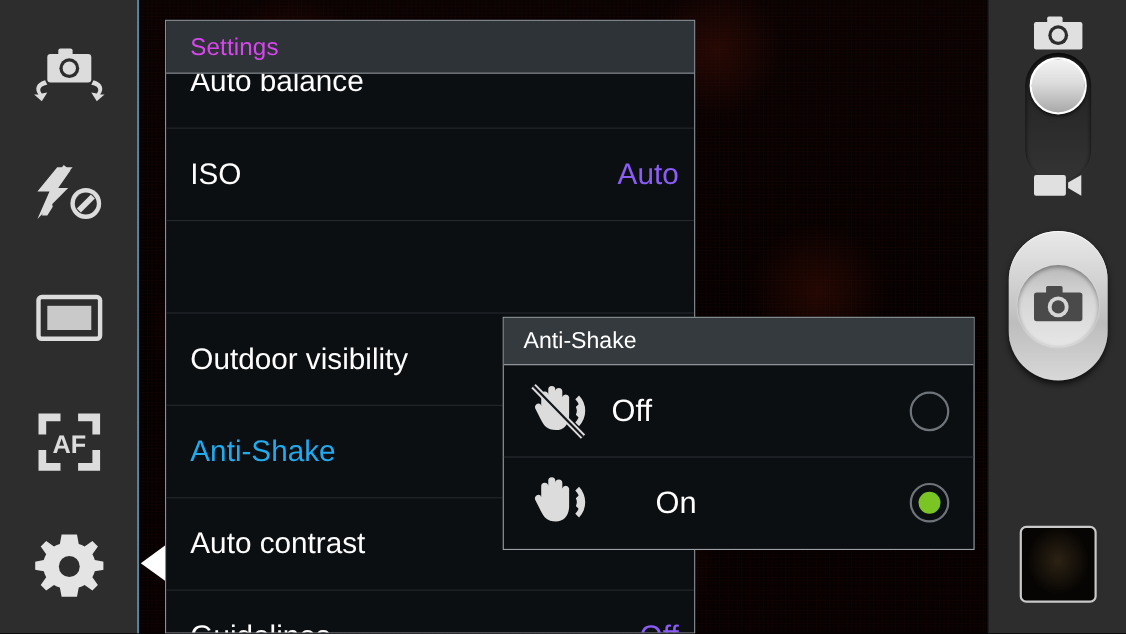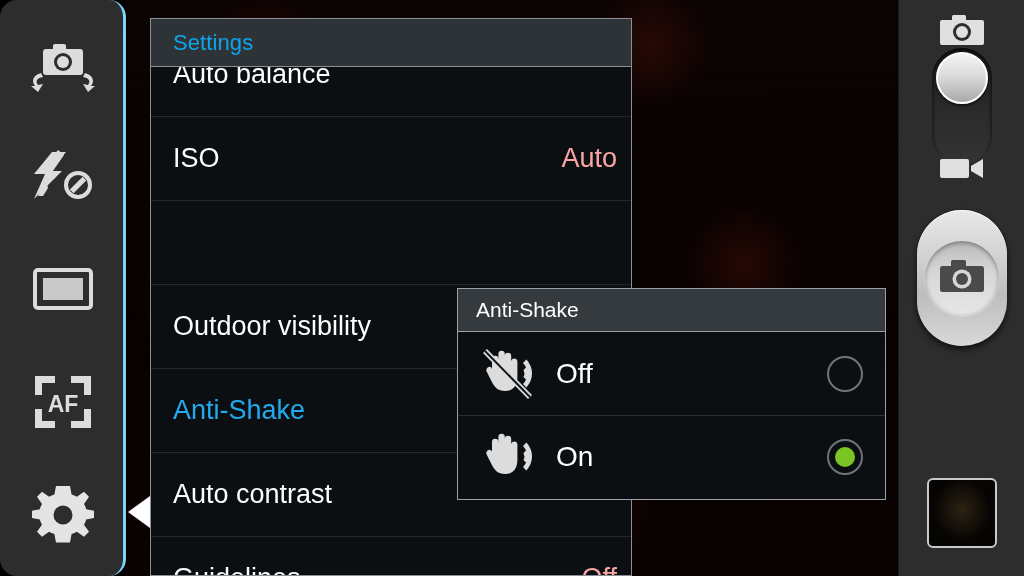--- a/index.html
+++ b/index.html
@@ -49,21 +49,21 @@
 
   
   .rail {
     position: absolute;
     top: 0;
     width: 126px;
     height: 576px;
     background: #2d2d2d;
     box-sizing: border-box;
   }
-  .rail-left  { left: 0;  border-right: 3px solid #7dd3fc; border-radius: 17px; }
+  .rail-left  { left: 0;  border-right: 1px solid #7dd3fc; }
   .rail-right { right: 0; width: 126px; border-left: 1px solid #1b1b1b; left: auto; }
 
   .rail-btn {
     position: absolute;
     left: 0;
     width: 126px;
     display: flex;
     align-items: center;
     justify-content: center;
   }
@@ -85,21 +85,21 @@
     left: 0; top: 0;
     width: 100%; height: 48px;
     background: #2e3337;
     border-bottom: 1px solid #8a8f94;
     box-sizing: border-box;
     display: flex;
     align-items: center;
     z-index: 3;
   }
   .panel-header .title {
-    color: #0ea5e9;
+    color: #d946ef;
     font-size: 22px;
     padding-left: 22px;
     letter-spacing: 0.1px;
   }
   .settings-list {
     position: absolute;
     left: 0; top: 48px;
     width: 100%;
     height: 510px;
   }
@@ -118,21 +118,21 @@
     align-items: center;
     justify-content: space-between;
     padding: 0 14px 0 22px;
   }
   .srow .label {
     color: #fdfdfd;
     font-size: 27px;
     line-height: 1.08;
   }
   .srow .value {
-    color: #fca5a5;
+    color: #8b5cf6;
     font-size: 27px;
     text-align: right;
     line-height: 1.12;
     max-width: 190px;
   }
   .srow.selected .label { color: #22aaee; }
 
   
   .collapse-arrow {
     position: absolute;
@@ -168,21 +168,21 @@
     padding-left: 18px;
   }
   .popup-opt {
     position: relative;
     height: 83px;
     box-sizing: border-box;
     display: flex;
     align-items: center;
     padding: 0 22px 0 18px;
   }
-  .popup-opt + .popup-opt { border-top: 1px solid #2a2f33; }
+  .popup-opt + .popup-opt { border-top: 1px solid #2a2f33; gap: 40px; }
   .popup-opt .opt-icon {
     width: 66px;
     display: flex;
     align-items: center;
     justify-content: center;
     flex: 0 0 auto;
   }
   .popup-opt .opt-label {
     color: #ffffff;
     font-size: 28px;

